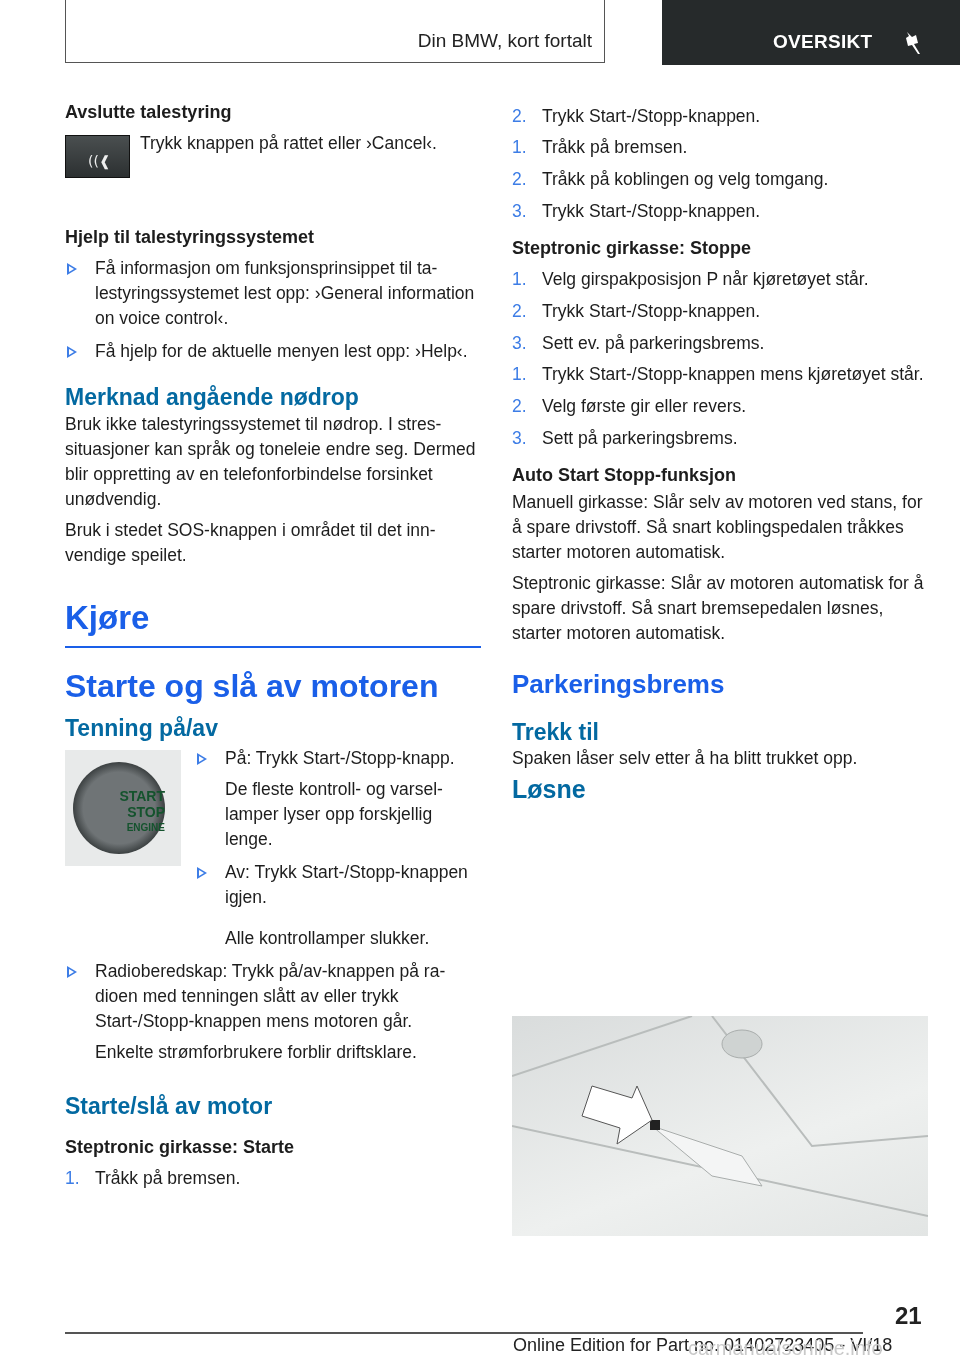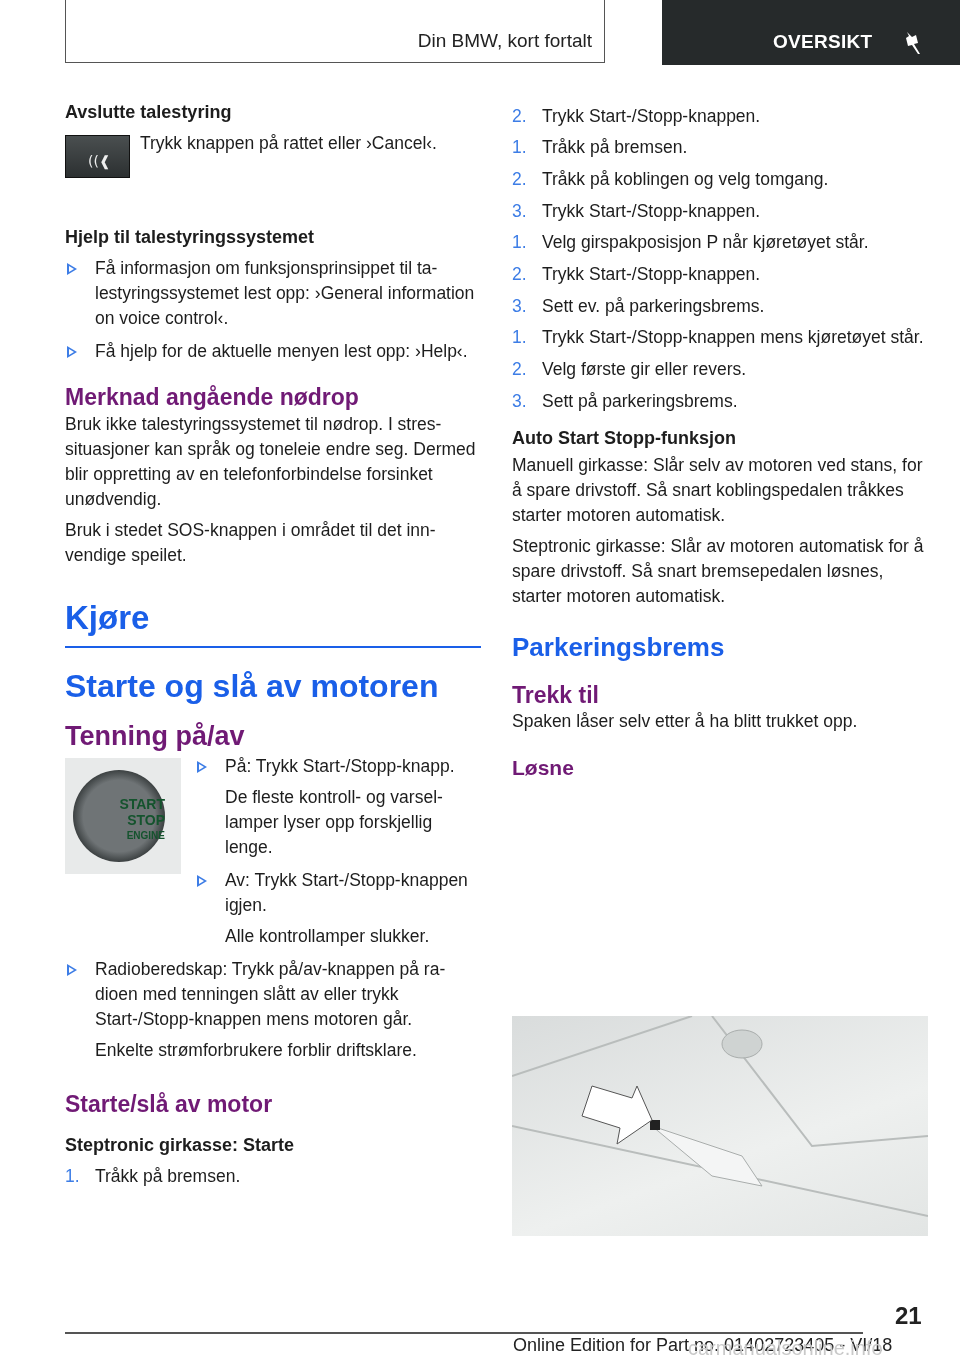--- a/index.html
+++ b/index.html
@@ -10,21 +10,21 @@
   .hdr-right { position:absolute; left:662px; top:0; width:298px; height:65px; background:#262a2b; }
   .hdr-right .lbl { position:absolute; left:111px; bottom:12px; font-size:19px; font-weight:bold; color:#fff; letter-spacing:0.3px; }
   .hdr-right .pin { position:absolute; left:238px; bottom:10px; width:22px; height:24px; }
 
   .col { position:absolute; top:100px; width:416px; font-size:17.5px; line-height:25px; }
   .colL { left:65px; }
   .colR { left:512px; }
   .h-b { font-weight:bold; font-size:18px; margin:0; }
   p { margin:0; }
   .blue1 { color:#1a5fe8; font-weight:bold; }
-  .blue2 { color:#701a75; font-weight:bold; }
+  .blue2 { color:#0369a1; font-weight:bold; }
   .bul { position:relative; padding-left:30px; }
   .bul .tri { position:absolute; left:2px; top:7px; width:0; height:0; border-top:6px solid transparent; border-bottom:6px solid transparent; border-left:10px solid #3d7de6; }
   .bul .tri::after { content:""; position:absolute; left:-8px; top:-3.5px; border-top:3.5px solid transparent; border-bottom:3.5px solid transparent; border-left:5px solid #fff; }
   .num { position:relative; padding-left:30px; }
   .num .n { position:absolute; left:0; top:0; color:#3d7de6; }
 
   .footer-line { position:absolute; left:65px; top:1332px; width:798px; height:2px; background:#555; }
   .page-no { position:absolute; left:895px; top:1302px; font-size:24px; font-weight:bold; color:#222; }
   .edition { position:absolute; left:513px; top:1335px; font-size:18px; color:#222; }
   .wm { position:absolute; left:688px; top:1337px; font-size:20px; color:#c9c9c9; }
@@ -58,66 +58,67 @@
   <div class="bul" style="margin-top:8px;"><span class="tri"></span><span>Få hjelp for de aktuelle menyen lest opp: ›Help‹.</span></div>
 
   <p class="blue2" style="font-size:23px; margin-top:18px; line-height:30px;">Merknad angående nødrop</p>
   <p>Bruk ikke talestyringssystemet til nødrop. I stres­situasjoner kan språk og toneleie endre seg. Der­med blir oppretting av en telefonforbindelse for­sinket unødvendig.</p>
   <p style="margin-top:6px;">Bruk i stedet SOS-knappen i området til det inn­vendige speilet.</p>
 
   <p class="blue1" style="font-size:33px; margin-top:30px; line-height:40px;">Kjøre</p>
   <div style="height:2px; background:#1a5fe8; margin-top:8px;"></div>
 
   <p class="blue1" style="font-size:32px; margin-top:22px; line-height:32px;">Starte og slå av motoren</p>
-  <p class="blue2" style="font-size:27px; margin-top:20px; line-height:28px;">Tenning på/av</p>
+  <p class="blue2" style="font-size:23px; margin-top:12px; line-height:28px;">Tenning på/av</p>
 
   <div style="position:relative; margin-top:4px;">
     <div style="position:absolute; left:0; top:4px; width:116px; height:116px; background:#e8eaea;">
       <div style="position:absolute; left:8px; top:12px; width:92px; height:92px; border-radius:50%; background:radial-gradient(circle,#6f7476 55%,#3e4344 70%,#8a8f90 80%,#4a4f50 100%);"></div>
       <div style="position:absolute; left:8px; top:38px; width:92px; text-align:right; color:#14532d; font-weight:bold; font-size:14px; line-height:16px;">
         <div>START</div>
         <div>STOP</div>
         <div style="font-size:10px;">ENGINE</div>
       </div>
     </div>
     <div style="margin-left:130px;">
       <div class="bul"><span class="tri"></span><span>På: Trykk Start-/Stopp-knapp.</span><p style="margin-top:6px;">De fleste kontroll- og varsel­lamper lyser opp forskjellig lenge.</p></div>
-      <div class="bul" style="margin-top:8px;"><span class="tri"></span><span>Av: Trykk Start-/Stopp-knap­pen igjen.</span><p style="margin-top:6px;">Alle kontrollamper slukker.</p></div>
+      <div class="bul" style="margin-top:8px;"><span class="tri"></span><span>Av: Trykk Start-/Stopp-knap­pen igjen.</span><p style="margin-top:16px;">Alle kontrollamper slukker.</p></div>
     </div>
     <div class="bul" style="margin-top:8px;"><span class="tri"></span><span>Radioberedskap: Trykk på/av-knappen på ra­dioen med tenningen slått av eller trykk Start-/Stopp-knappen mens motoren går.</span><p style="margin-top:6px;">Enkelte strømforbrukere forblir driftsklare.</p></div>
   </div>
 
   <p class="blue2" style="font-size:23px; margin-top:26px; line-height:30px;">Starte/slå av motor</p>
   <p class="h-b" style="margin-top:14px;">Steptronic girkasse: Starte</p>
   <div class="num" style="margin-top:6px;"><span class="n">1.</span><span>Tråkk på bremsen.</span></div>
 </div>
 
 <div class="col colR">
   <div class="num" style="margin-top:4px;"><span class="n">2.</span><span>Trykk Start-/Stopp-knappen.</span></div>
 
   <div class="num" style="margin-top:6px;"><span class="n">1.</span><span>Tråkk på bremsen.</span></div>
   <div class="num" style="margin-top:7px;"><span class="n">2.</span><span>Tråkk på koblingen og velg tomgang.</span></div>
   <div class="num" style="margin-top:7px;"><span class="n">3.</span><span>Trykk Start-/Stopp-knappen.</span></div>
 
+  <p class="h-b" style="margin-top:12px;">Steptronic girkasse: Stoppe</p>
   <div class="num" style="margin-top:6px;"><span class="n">1.</span><span>Velg girspakposisjon P når kjøretøyet står.</span></div>
   <div class="num" style="margin-top:7px;"><span class="n">2.</span><span>Trykk Start-/Stopp-knappen.</span></div>
   <div class="num" style="margin-top:7px;"><span class="n">3.</span><span>Sett ev. på parkeringsbrems.</span></div>
 
   <div class="num" style="margin-top:6px;"><span class="n">1.</span><span>Trykk Start-/Stopp-knappen mens kjøretøyet står.</span></div>
   <div class="num" style="margin-top:7px;"><span class="n">2.</span><span>Velg første gir eller revers.</span></div>
   <div class="num" style="margin-top:7px;"><span class="n">3.</span><span>Sett på parkeringsbrems.</span></div>
 
   <p class="h-b" style="margin-top:12px;">Auto Start Stopp-funksjon</p>
   <p style="margin-top:2px;">Manuell girkasse: Slår selv av motoren ved stans, for å spare drivstoff. Så snart koblingspedalen tråkkes starter motoren automatisk.</p>
   <p style="margin-top:6px;">Steptronic girkasse: Slår av motoren automatisk for å spare drivstoff. Så snart bremsepedalen løs­nes, starter motoren automatisk.</p>
 
   <p class="blue1" style="font-size:26px; margin-top:22px; line-height:32px;">Parkeringsbrems</p>
   <p class="blue2" style="font-size:23px; margin-top:18px; line-height:28px;">Trekk til</p>
   <p>Spaken låser selv etter å ha blitt trukket opp.</p>
-  <p class="blue2" style="font-size:21px; margin-top:20px; line-height:28px;">Løsne</p>
+  <p class="blue2" style="font-size:25px; margin-top:4px; line-height:28px;">Løsne</p>
 </div>
 
 <div style="position:absolute; left:512px; top:1016px; width:416px; height:220px; background:linear-gradient(160deg,#d9dcdc,#eef0ef 60%,#e2e5e4);">
   <svg width="416" height="220" viewBox="0 0 416 220">
     <path d="M0 60 L180 0 M0 110 L416 200 M200 0 L300 130 L416 120" stroke="#b9bdbc" stroke-width="2" fill="none"></path>
     <ellipse cx="230" cy="28" rx="20" ry="14" fill="#cfd3d2" stroke="#a9adac"></ellipse>
     <path d="M140 110 L230 140 L250 170 L200 160 Z" fill="#f4f5f5" stroke="#a9adac"></path>
     <rect x="138" y="104" width="10" height="10" fill="#222"></rect>
     <path d="M80 70 L120 82 L125 70 L140 104 L105 128 L108 112 L70 100 Z" fill="#fff" stroke="#555"></path>
   </svg>

